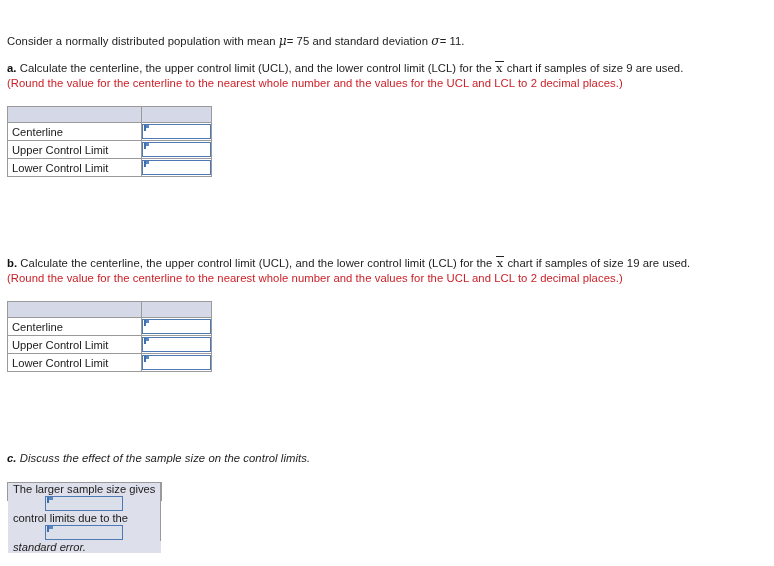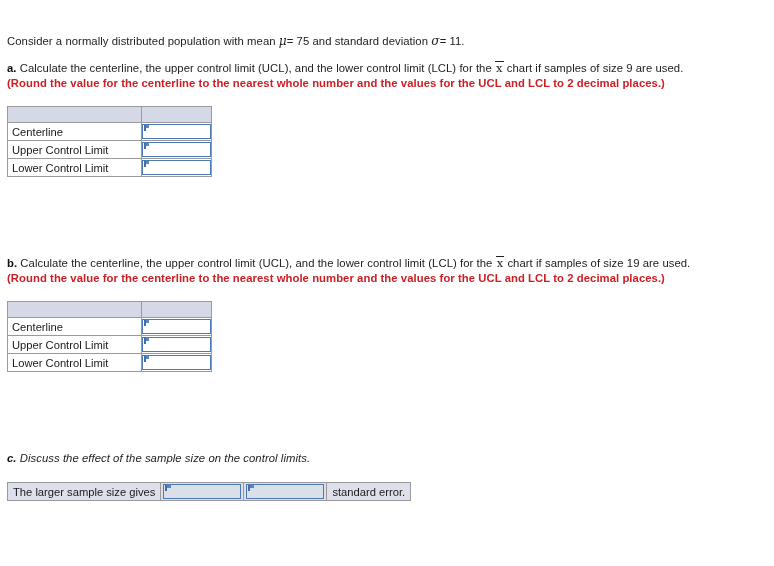--- a/index.html
+++ b/index.html
@@ -33,21 +33,21 @@
     line-height: 14.6px;
     color: #222222;
     letter-spacing: 0.005em;
   }
   .prose .lbl {
     font-weight: bold;
     color: #111111;
   }
   .red {
     color: #cc2027;
-    font-weight: bold;
+    font-weight: normal;
     text-align: center;
   }
   .gk {
     font-family: "DejaVu Serif", serif;
     font-style: italic;
     font-size: 12.2px;
   }
   .xbar {
     display: inline-block;
     position: relative;
@@ -156,32 +156,33 @@
   #strip-c {
     position: absolute;
     left: 7px;
     top: 482px;
     height: 19px;
     display: flex;
     align-items: stretch;
     background: #f9a8d4;
     border: 1px solid #9a9a9a;
     box-sizing: border-box;
+    flex-direction: column;
   }
   #strip-c .seg {
     display: flex;
     align-items: center;
     padding: 0 5px;
     font-size: 11.2px;
     color: #1a1a1a;
     white-space: nowrap;
     border-right: 1px solid #9a9a9a;
     background: #dde0ea;
   }
-  #strip-c .seg.last { border-right: none; }
+  #strip-c .seg.last { border-right: none; font-style: italic; }
   #strip-c .slot {
     display: flex;
     align-items: center;
     justify-content: center;
     padding: 1px 2px;
     border-right: 1px solid #9a9a9a;
     background: #dde0ea;
   }
   #strip-c .slot .inbox {
     width: 78px;
@@ -286,20 +287,21 @@
     <span>Discuss the effect of the sample size on the control limits.</span>
   </div>
 
   <div id="strip-c">
     <div class="seg">The larger sample size gives</div>
     <div class="slot">
       <span class="inbox fill">
         <span class="marker"></span>
       </span>
     </div>
+    <div class="seg">control limits due to the</div>
     <div class="slot">
       <span class="inbox fill">
         <span class="marker"></span>
       </span>
     </div>
     <div class="seg last">standard error.</div>
   </div>
 
 </div>
 

